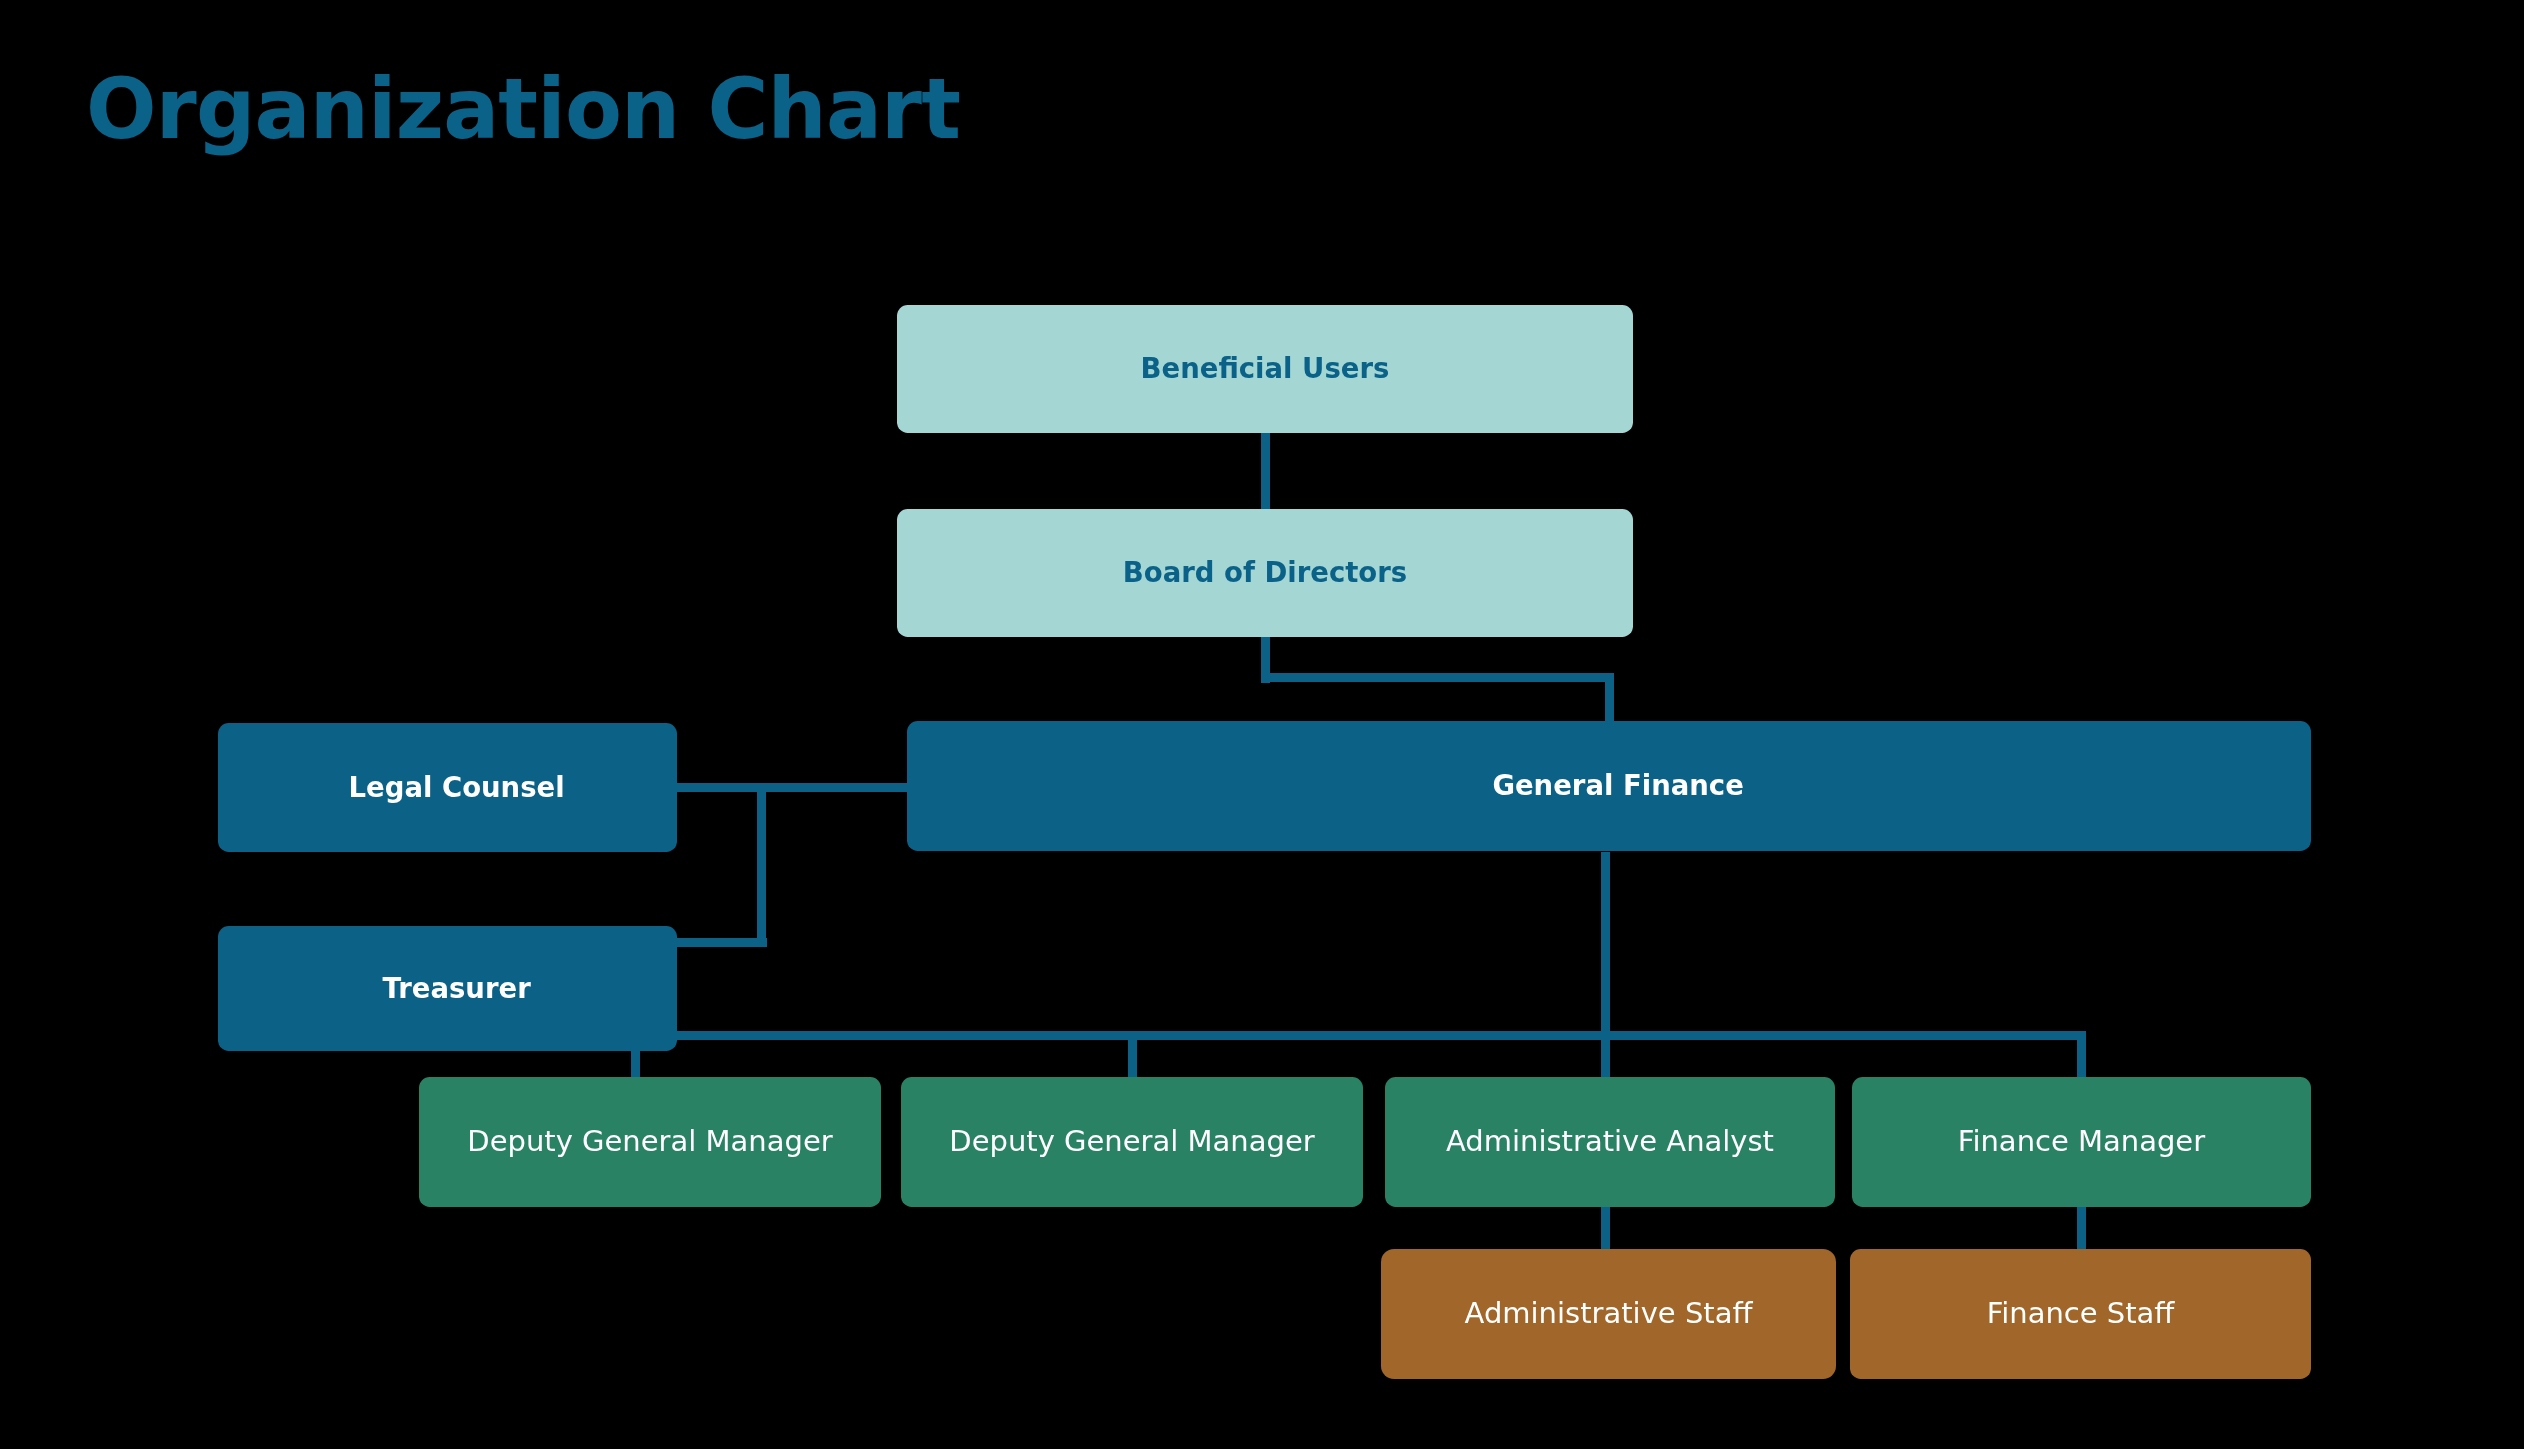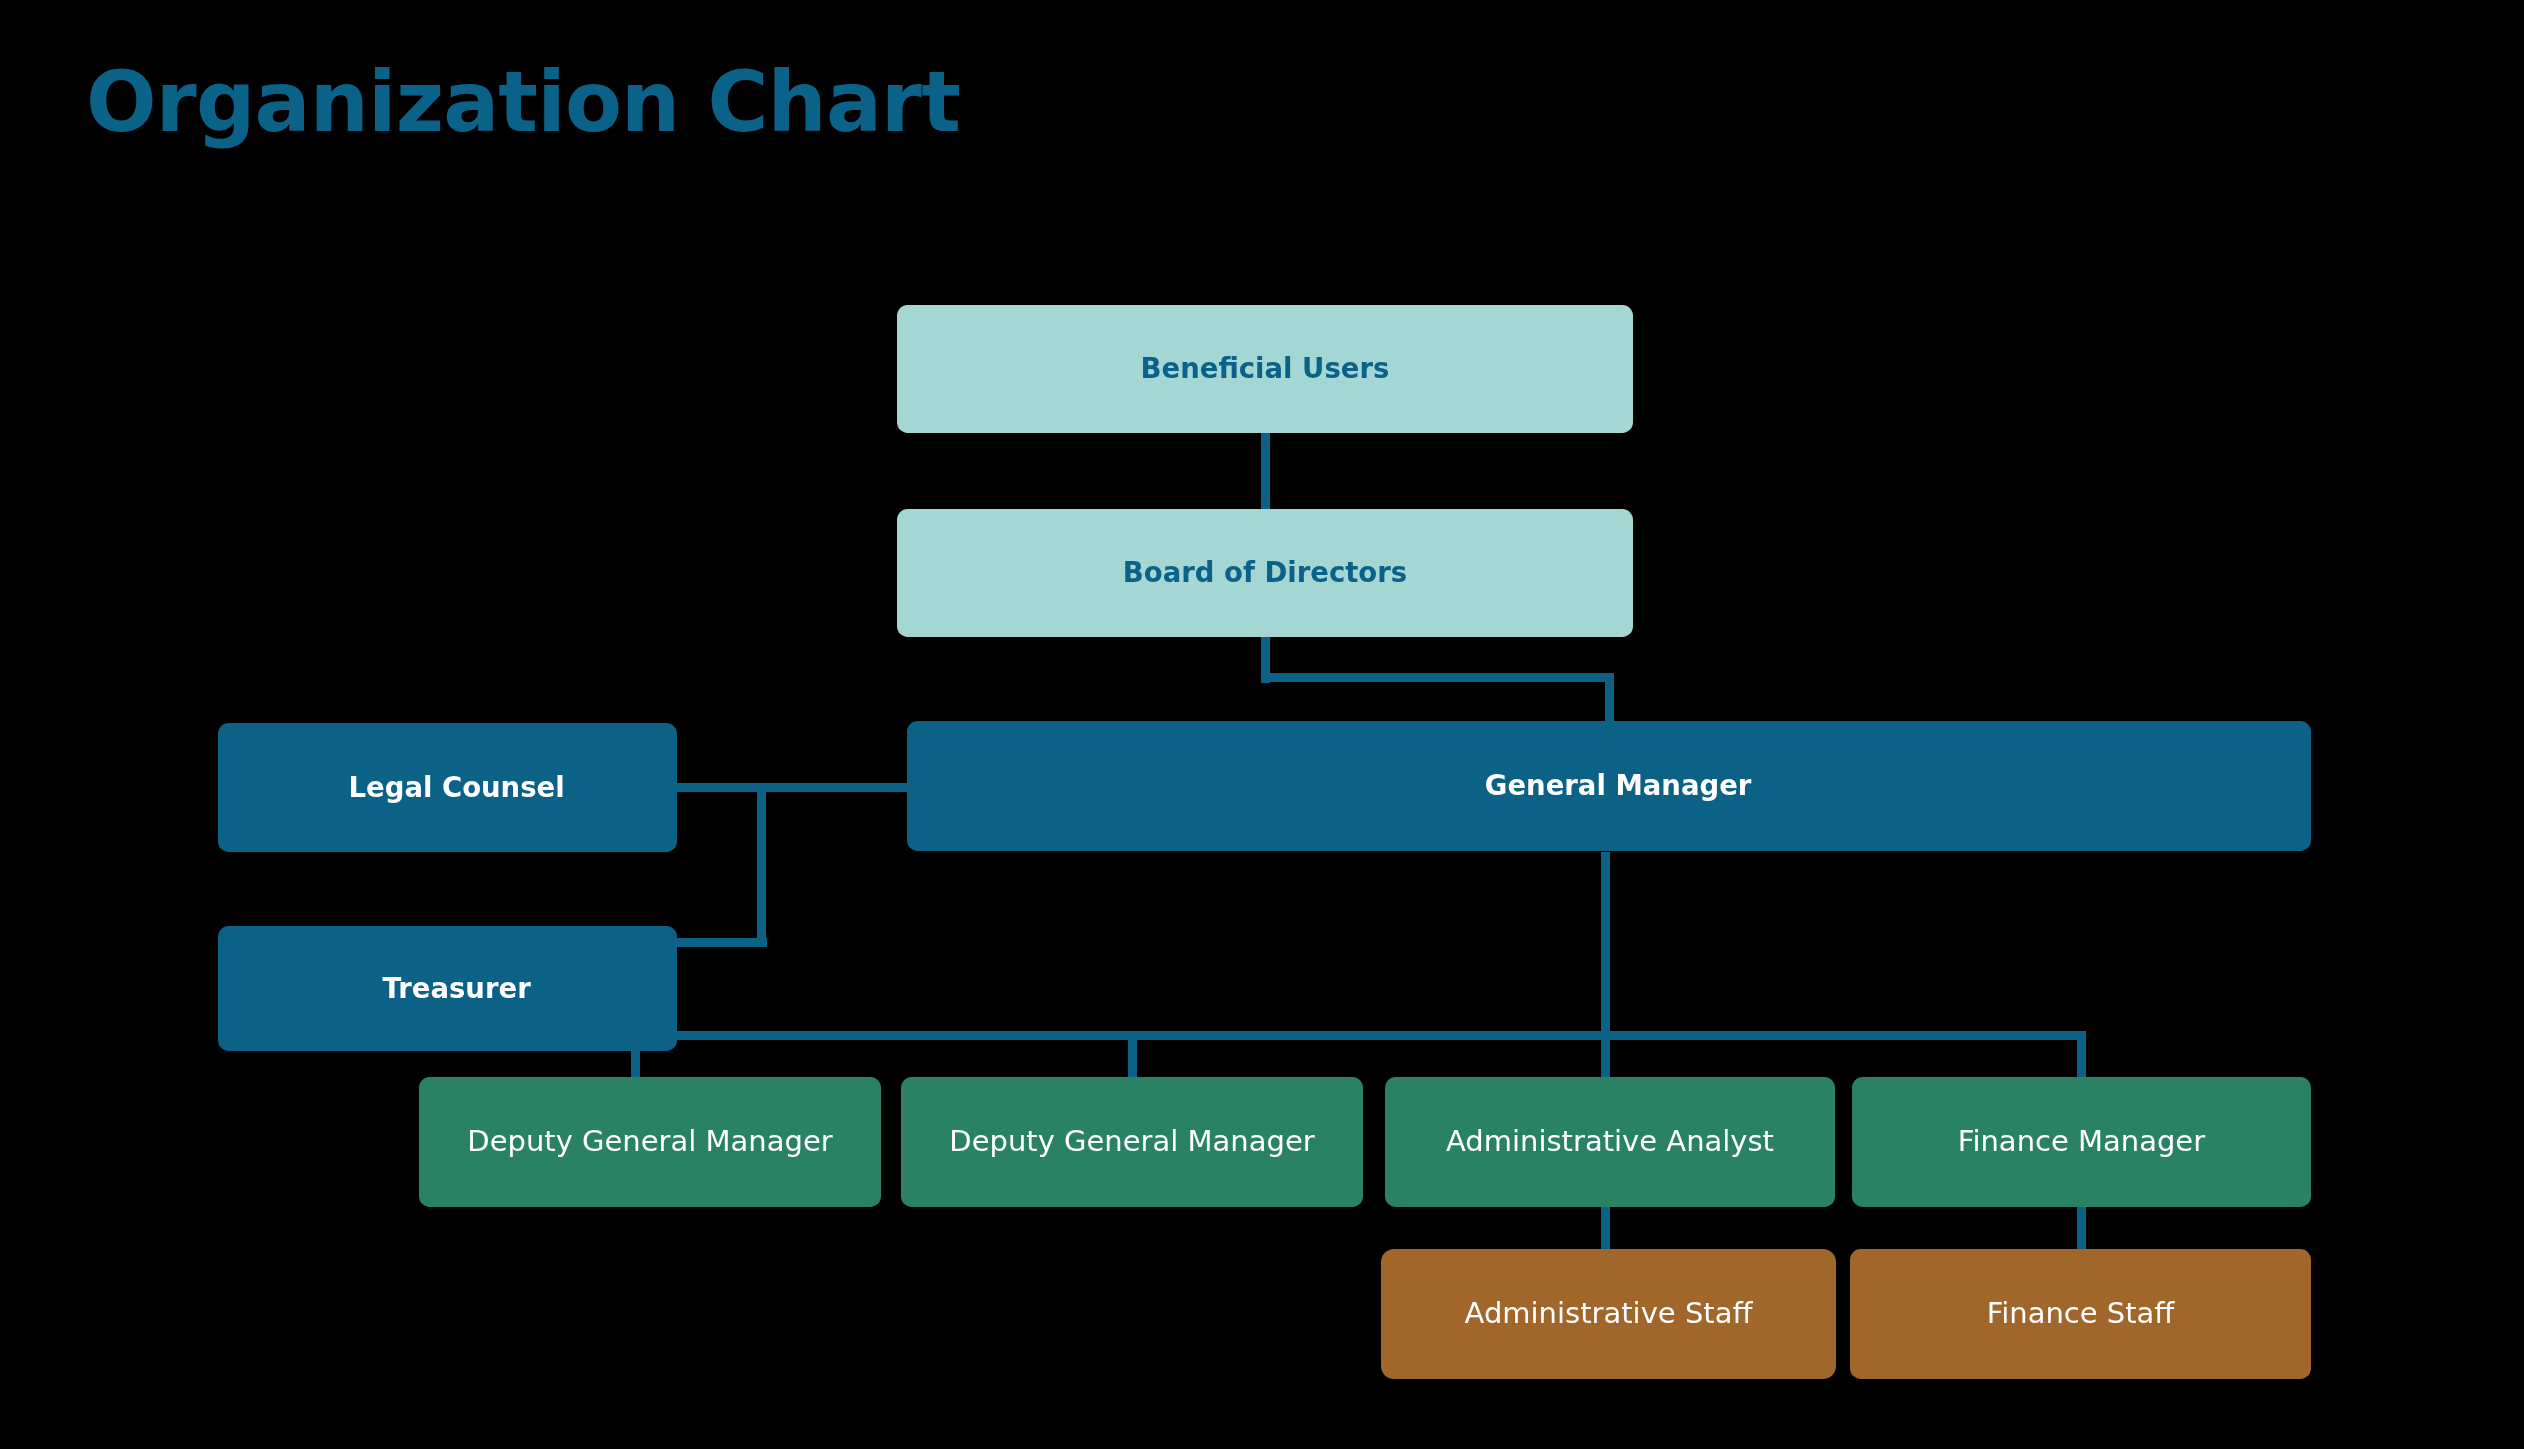--- a/index.html
+++ b/index.html
@@ -13,21 +13,21 @@
     height: 1449px;
     background: #000000;
     overflow: hidden;
     font-family: "DejaVu Sans", "Liberation Sans", sans-serif;
   }
 
   
   #chart-title {
     position: absolute;
     left: 86px;
-    top: 57px;
+    top: 64px;
     font-size: 83px;
     font-weight: 800;
     letter-spacing: -0.8px;
     color: #0B6289;
     white-space: nowrap;
     line-height: 1.1;
   }
 
   
   .node {
@@ -120,21 +120,21 @@
 
   <div class="node tier-top" style="left:897px; top:305px; width:736px; height:128px;">
     <span class="node-label">Beneficial Users</span>
   </div>
 
   <div class="node tier-top" style="left:897px; top:509px; width:736px; height:128px;">
     <span class="node-label">Board of Directors</span>
   </div>
 
   <div class="node tier-exec" style="left:907px; top:721px; width:1404px; height:130px;">
-    <span class="node-label">General Manager</span>
+    <span class="node-label">General Finance</span>
   </div>
 
   <div class="node tier-exec" style="left:218px; top:723px; width:459px; height:129px;">
     <span class="node-label">Legal Counsel</span>
   </div>
 
   <div class="node tier-exec" style="left:218px; top:926px; width:459px; height:125px;align-items:center;">
     <span class="node-label">Treasurer</span>
   </div>
 

